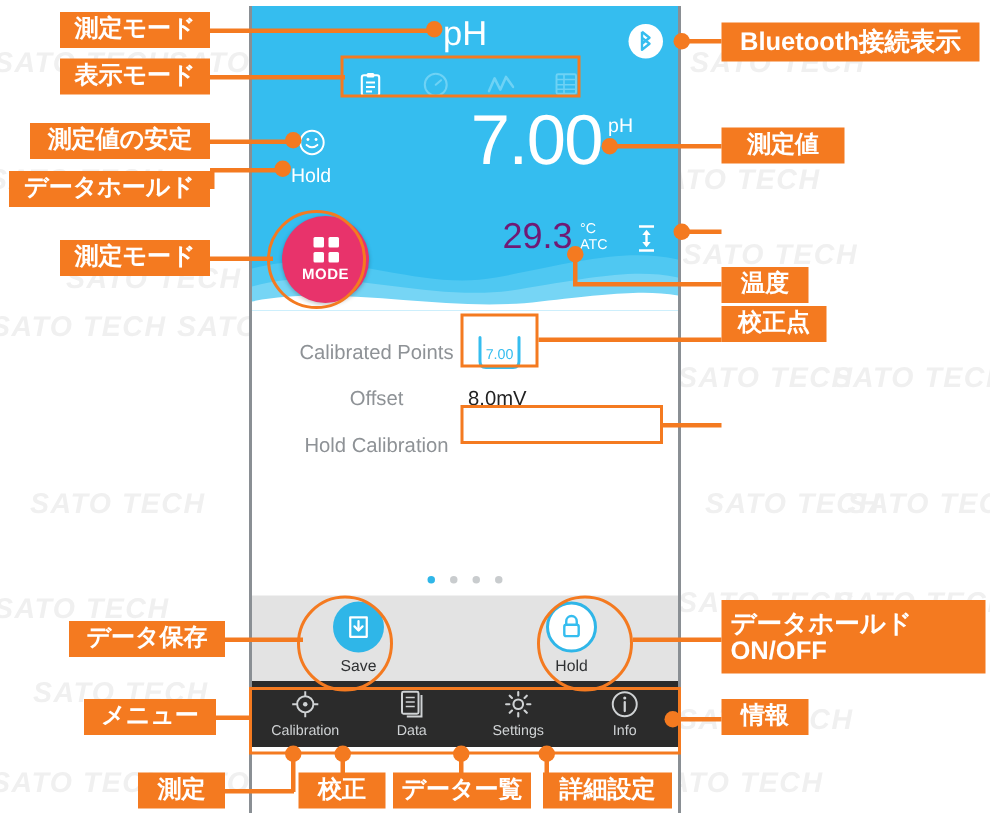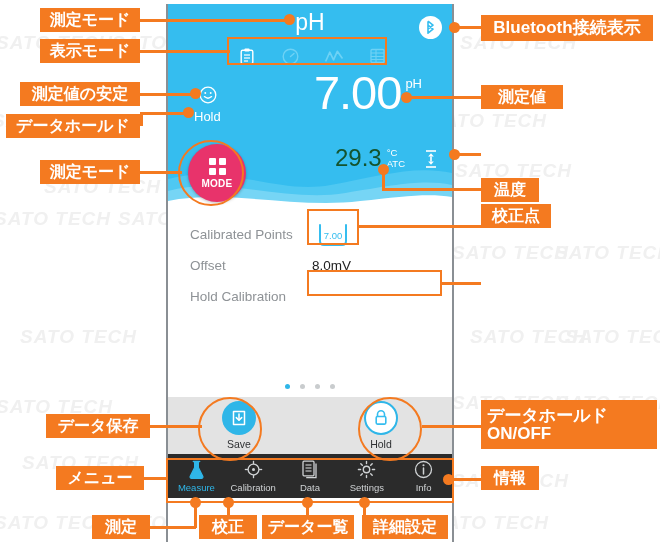--- a/index.html
+++ b/index.html
@@ -76,40 +76,40 @@
   
   #reading {
     position: absolute; right: 30px; top: 66px;
     display: flex; align-items: flex-start;
   }
   #reading .val { color: #ffffff; font-size: 47px; line-height: 46px; font-weight: 300; letter-spacing: -1px; }
   #reading .unit { color: #ffffff; font-size: 13px; margin-left: 4px; margin-top: 6px; }
 
   
   #temp { position: absolute; right: 47px; top: 142px; display: flex; align-items: flex-start; }
-  #temp .tval { color: #14532d; font-size: 24px; line-height: 24px; font-weight: 300; }
+  #temp .tval { color: #701a75; font-size: 24px; line-height: 24px; font-weight: 300; }
   #temp .tunit { color: #ffffff; font-size: 9.5px; line-height: 11px; margin-left: 5px; margin-top: 1px; text-align: left; }
 
   #alarm-icon { position: absolute; right: 13px; top: 145px; width: 16px; height: 20px; }
 
   
   #mode-btn {
     position: absolute; left: 20px; top: 140px;
     width: 58px; height: 58px; border-radius: 50%;
     background: #e8336b;
     display: flex; flex-direction: column; align-items: center; justify-content: center;
     box-shadow: 0 1px 3px rgba(0,0,0,0.25);
     z-index: 4;
   }
   #mode-btn .grid { display: grid; grid-template-columns: 7px 7px; grid-template-rows: 7px 7px; gap: 3px; margin-bottom: 3px; }
   #mode-btn .grid i { background: #ffffff; border-radius: 1px; display: block; }
   #mode-btn .lbl { color: #ffffff; font-size: 10px; font-weight: bold; letter-spacing: .3px; }
 
   
-  #info-area { position: relative; padding: 12px 0 0 0; height: 190px; background: #fff; }
+  #info-area { position: relative; padding: 12px 0 0 0; height: 190px; background: #fff; text-align: center; }
   .irow { display: flex; align-items: center; height: 31px; padding-left: 22px; }
   .ilabel { color: #8e9296; font-size: 13.5px; width: 122px; }
   .ival { color: #222; font-size: 13.5px; }
   .beaker { width: 42px; height: 28px; position: relative; }
 
   
   #dots { position: absolute; left: 0; bottom: 8px; width: 100%; display: flex; justify-content: center; gap: 10px; }
   #dots i { width: 5px; height: 5px; border-radius: 50%; background: #c9ccce; display: block; }
   #dots i.on { background: #2fb6e8; }
 
@@ -322,29 +322,20 @@
           <svg width="16" height="18" viewBox="0 0 16 18">
             <path d="M4.5,7.5 L4.5,5.2 A3.5,3.5 0 0 1 11.5,5.2 L11.5,7.5" fill="none" stroke="#35bdef" stroke-width="1.6"></path>
             <rect x="3.2" y="7.5" width="9.6" height="7.6" rx="1.3" fill="none" stroke="#35bdef" stroke-width="1.6"></rect>
           </svg>
         </span>
         <span class="alab">Hold</span>
       </div>
     </div>
 
     <div id="tabbar">
-      <div class="tab active">
-        <span class="tico">
-          <svg width="17" height="20" viewBox="0 0 17 20">
-            <path d="M6.6,1.5 L6.6,7.5 L2.2,16.2 A1.6,1.6 0 0 0 3.6,18.5 L13.4,18.5 A1.6,1.6 0 0 0 14.8,16.2 L10.4,7.5 L10.4,1.5 Z" fill="#2fb6e8" stroke="#2fb6e8" stroke-width="1.2" stroke-linejoin="round"></path>
-            <line x1="5.4" y1="1.5" x2="11.6" y2="1.5" stroke="#2fb6e8" stroke-width="1.6" stroke-linecap="round"></line>
-          </svg>
-        </span>
-        <span class="tlab">Measure</span>
-      </div>
       <div class="tab">
         <span class="tico">
           <svg width="19" height="19" viewBox="0 0 19 19">
             <circle cx="9.5" cy="9.5" r="5.4" fill="none" stroke="#cfd2d4" stroke-width="1.3"></circle>
             <circle cx="9.5" cy="9.5" r="1.5" fill="#cfd2d4"></circle>
             <line x1="9.5" y1="0.8" x2="9.5" y2="4.1" stroke="#cfd2d4" stroke-width="1.3"></line>
             <line x1="9.5" y1="14.9" x2="9.5" y2="18.2" stroke="#cfd2d4" stroke-width="1.3"></line>
             <line x1="0.8" y1="9.5" x2="4.1" y2="9.5" stroke="#cfd2d4" stroke-width="1.3"></line>
             <line x1="14.9" y1="9.5" x2="18.2" y2="9.5" stroke="#cfd2d4" stroke-width="1.3"></line>
           </svg>

